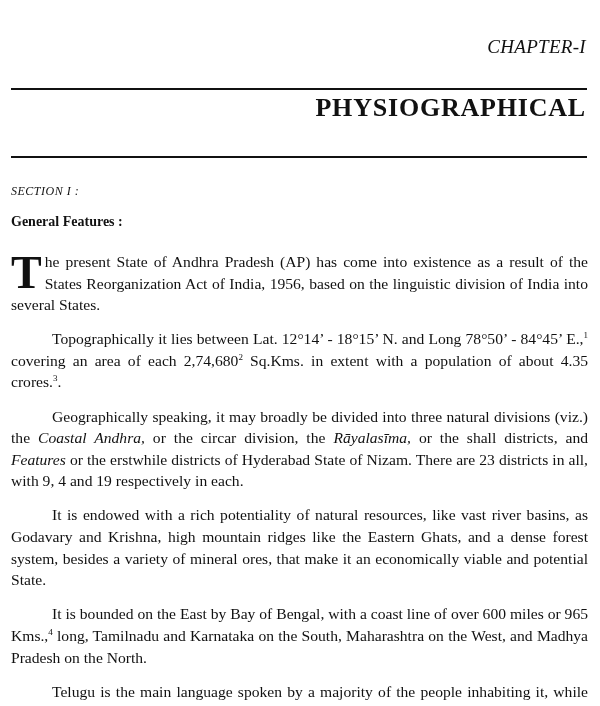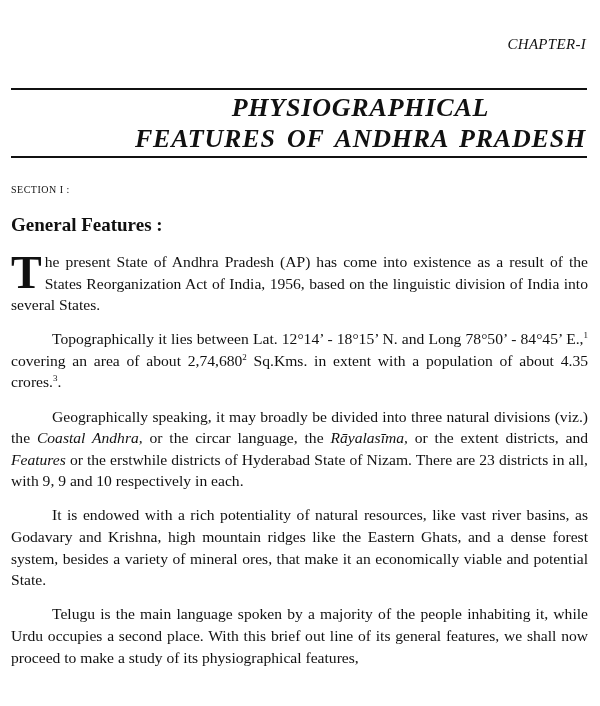--- a/index.html
+++ b/index.html
@@ -13,57 +13,57 @@
     overflow: hidden;
     position: relative;
     font-family: "Liberation Serif", "DejaVu Serif", serif;
     color: #111111;
   }
   .chapter-label {
     position: absolute;
     top: 36px;
     right: 14px;
     font-style: italic;
-    font-size: 15px;
+    font-size: 19px;
     letter-spacing: 0.3px;
   }
   .rule {
     position: absolute;
     left: 11px;
     width: 576px;
     height: 2px;
     background: #111111;
   }
   .rule-top { top: 88px; }
   .rule-bottom { top: 156px; }
   .title {
     position: absolute;
     right: 14px;
     top: 92px;
-    text-align: center;
+    text-align: left;
     font-weight: bold;
     font-size: 26px;
     line-height: 31px;
     letter-spacing: 0.8px;
     word-spacing: 4px;
-    font-style: italic;
   }
   .section-label {
     position: absolute;
     left: 11px;
     top: 184px;
-    font-size: 10px;
+    font-style: italic;
+    font-size: 12px;
     letter-spacing: 0.5px;
   }
   .subheading {
     position: absolute;
     left: 11px;
     top: 214px;
     font-weight: bold;
-    font-size: 19px;
+    font-size: 14px;
   }
   .body {
     position: absolute;
     left: 11px;
     top: 251px;
     width: 577px;
     font-size: 15.6px;
     line-height: 21.6px;
     text-align: justify;
   }
@@ -86,29 +86,29 @@
 </style>
 </head>
 <body>
 
 <div class="chapter-label">CHAPTER-I</div>
 
 <div class="rule rule-top"></div>
 
 <div class="title">
   <div>PHYSIOGRAPHICAL</div>
-  <div>FEATURES OF ANDHRA PRADESH</div>
 </div>
 
 <div class="rule rule-bottom"></div>
 
 <div class="section-label">SECTION I :</div>
 <div class="subheading">General Features :</div>
 
 <div class="body">
   <p class="first">
     <span class="dropcap">T</span><span>he present State of Andhra Pradesh (AP) has come into existence as a result of the States Reorganization Act of India, 1956, based on the linguistic division of India into several States.</span>
   </p>
-  <p><span>Topographically it lies between Lat. 12°14’ - 18°15’ N. and Long 78°50’ - 84°45’ E.,</span><sup>1</sup><span> covering an area of about 2,74,680</span><sup>2</sup><span> Sq.Kms. in extent with a population of about 4.35 crores.</span><sup>3</sup><span>.</span></p>
-  <p><span>Geographically speaking, it may broadly be divided into three natural divisions (viz.) the </span><em>Coastal Andhra,</em><span> or the circar language, the </span><em>Rāyalasīma,</em><span> or the extent districts, and </span><em>Features</em><span> or the erstwhile districts of Hyderabad State of Nizam. There are 23 districts in all, with 9, 9 and 10 respectively in each.</span></p>
+  <p><span>Topographically it lies between Lat. 12°14’ - 18°15’ N. and Long 78°50’ - 84°45’ E.,</span><sup>1</sup><span> covering an area of each 2,74,680</span><sup>2</sup><span> Sq.Kms. in extent with a population of about 4.35 crores.</span><sup>3</sup><span>.</span></p>
+  <p><span>Geographically speaking, it may broadly be divided into three natural divisions (viz.) the </span><em>Coastal Andhra,</em><span> or the circar division, the </span><em>Rāyalasīma,</em><span> or the shall districts, and </span><em>Features</em><span> or the erstwhile districts of Hyderabad State of Nizam. There are 23 districts in all, with 9, 4 and 19 respectively in each.</span></p>
   <p>It is endowed with a rich potentiality of natural resources, like vast river basins, as Godavary and Krishna, high mountain ridges like the Eastern Ghats, and a dense forest system, besides a variety of mineral ores, that make it an economically viable and potential State.</p>
+  <p><span>It is bounded on the East by Bay of Bengal, with a coast line of over 600 miles or 965 Kms.,</span><sup>4</sup><span> long, Tamilnadu and Karnataka on the South, Maharashtra on the West, and Madhya Pradesh on the North.</span></p>
   <p>Telugu is the main language spoken by a majority of the people inhabiting it, while Urdu occupies a second place. With this brief out line of its general features, we shall now proceed to make a study of its physiographical features,</p>
 </div>
 
 </body></html>

